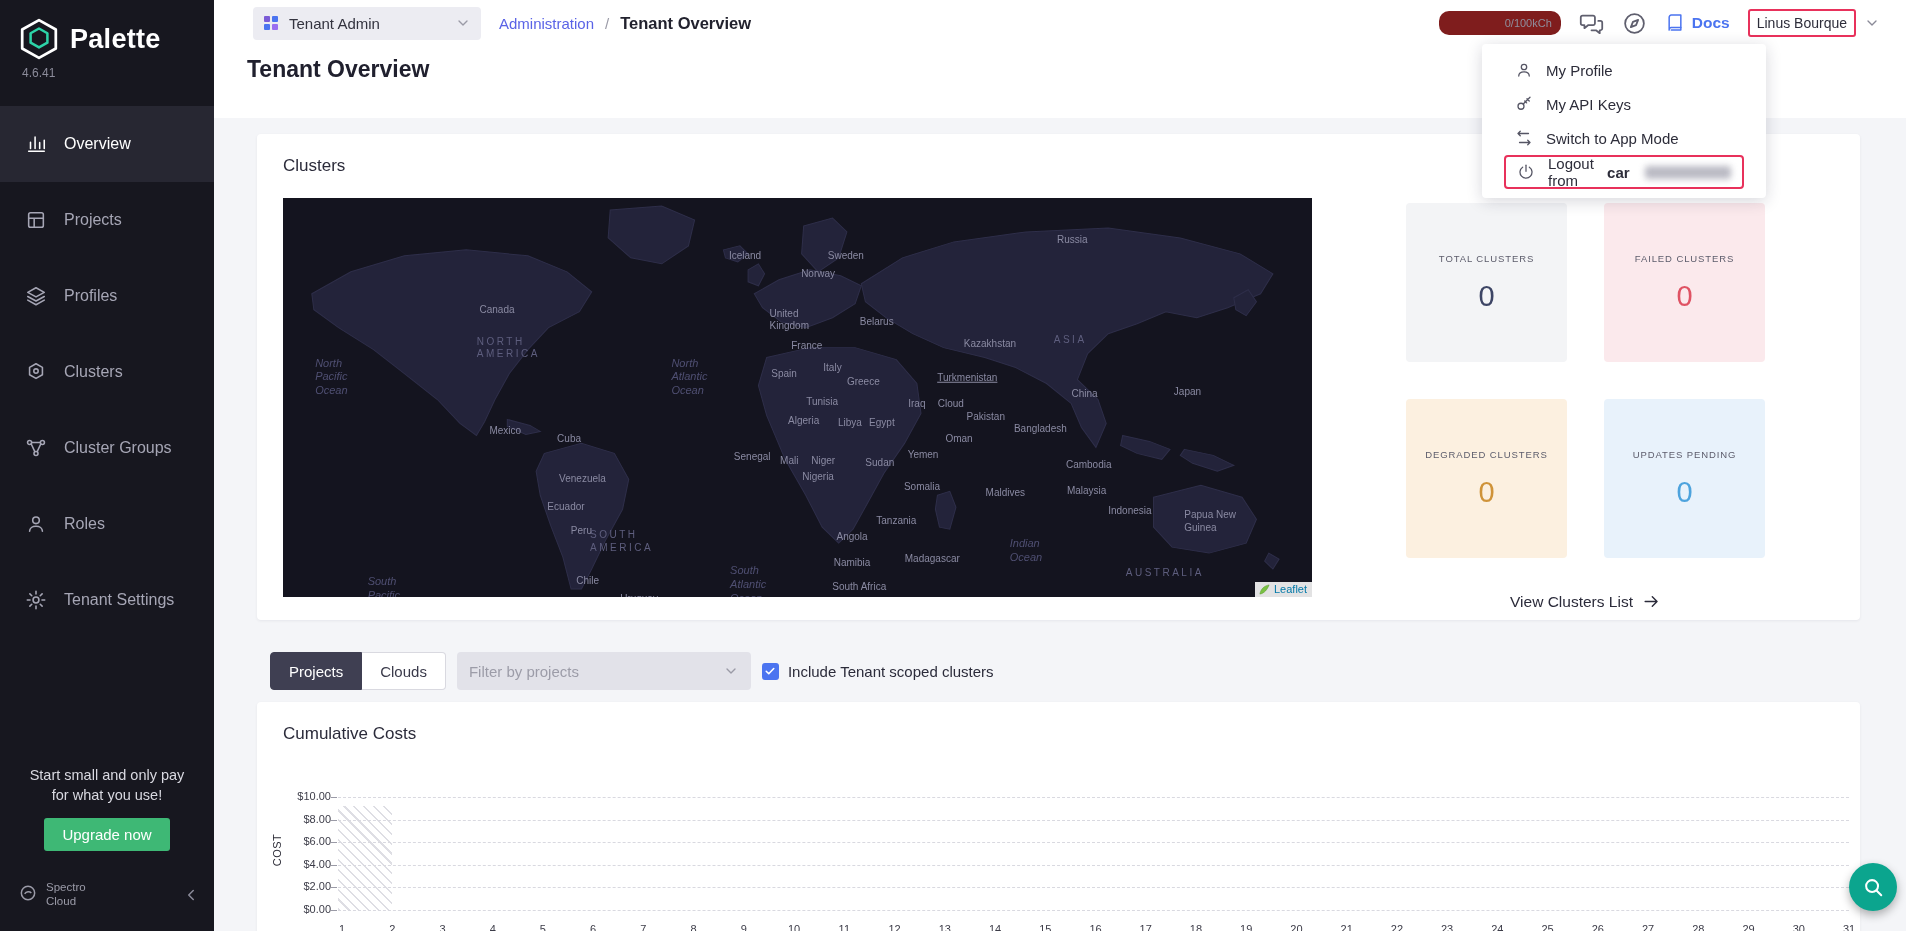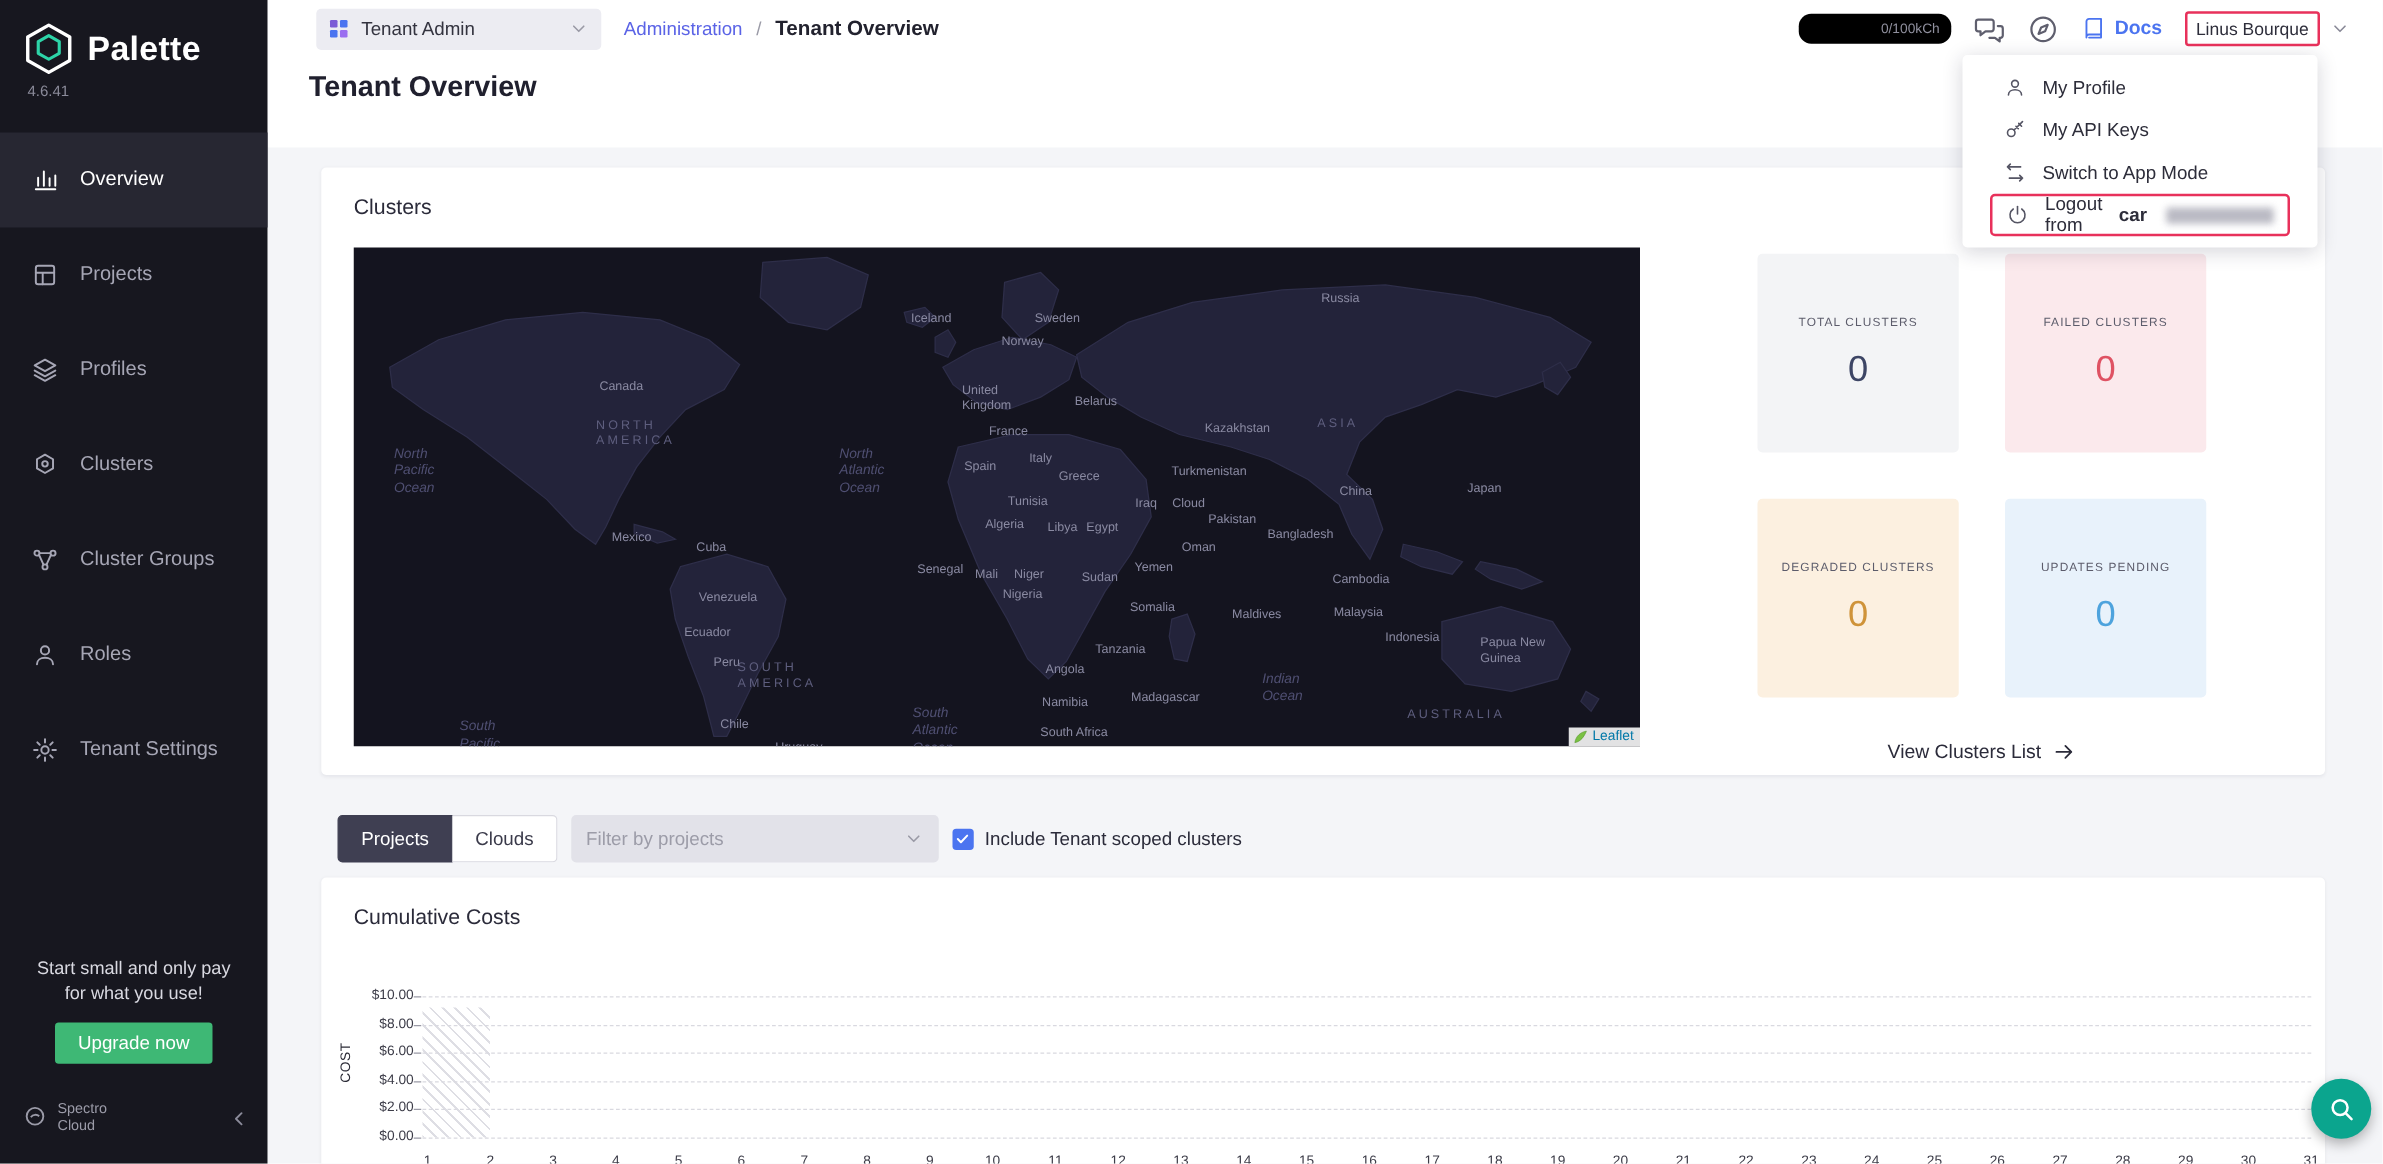--- a/index.html
+++ b/index.html
@@ -36,21 +36,21 @@
     display:flex;align-items:center;gap:10px;padding:0 10px;cursor:pointer;box-sizing:border-box;}
   .scope-ico{display:flex;}
   .scope-label{font-size:15px;color:#33333f;flex:1;}
   .caret{display:flex;color:#9a9aa6;}
   .caret svg{width:16px;height:16px;}
   .breadcrumb{margin-left:18px;display:flex;align-items:center;}
   .crumb-link{color:#5a63e6;font-size:15px;cursor:pointer;}
   .crumb-sep{color:#9a9aa6;margin:0 11px;font-size:15px;}
   .crumb-current{color:#22222e;font-size:16.5px;font-weight:600;}
   .topbar-right{margin-left:auto;display:flex;align-items:center;gap:18px;padding-right:26px;}
-  .usage-pill{width:122px;height:20px;border-radius:10px;background:#000000;display:flex;align-items:center;
+  .usage-pill{width:122px;height:20px;border-radius:10px;background:#7f1d1d;display:flex;align-items:center;
     justify-content:flex-end;padding:12px 9px;font-size:11px;color:#8f8f9d;box-sizing:border-box;}
   .icon-btn{display:flex;color:#5f5f6e;cursor:pointer;}
   .icon-btn svg{width:25px;height:25px;}
   .docs-btn{display:flex;align-items:center;gap:7px;color:#4b74f0;font-size:15.5px;font-weight:600;cursor:pointer;}
   .docs-btn svg{width:20px;height:20px;}
   .user-btn{border:2px solid #e8315b;border-radius:3px;padding:4px 7px;font-size:14px;color:#2d2d3a;
     font-weight:500;cursor:pointer;}
   .user-caret{display:flex;color:#8a8a98;margin-left:-10px;cursor:pointer;}
   .user-caret svg{width:16px;height:16px;}
 
@@ -107,21 +107,21 @@
   .ylabels{position:absolute;left:0;top:0;width:74px;}
   .ylabel{position:absolute;width:74px;text-align:right;font-size:11px;color:#3c3c48;}
   .plot{position:absolute;left:81px;top:95px;width:1511px;height:113px;}
   .gridline{position:absolute;left:0;right:0;border-top:1px dashed #d9d9e0;}
   .gridline::before{content:"";position:absolute;left:-7px;top:-1px;width:6px;border-top:1px solid #9a9aa6;}
   .hatch{position:absolute;left:0;top:9px;width:54px;height:104px;
     background:repeating-linear-gradient(45deg,#dedee4 0,#dedee4 1.5px,transparent 1.5px,transparent 7px);}
   .xlabel{position:absolute;top:126px;transform:translateX(-50%);font-size:11px;color:#3c3c48;}
 
   
-  .user-menu{position:absolute;left:1570px;top:44px;width:252px;background:#fff;border-radius:4px;
+  .user-menu{position:absolute;left:1482px;top:44px;width:252px;background:#fff;border-radius:4px;
     box-shadow:0 3px 16px rgba(25,25,55,.18);padding:9px 16px;z-index:50;}
   .menu-item{display:flex;align-items:center;gap:13px;height:34px;padding:0 17px;font-size:15px;color:#2d2d3a;cursor:pointer;box-sizing:border-box;}
   .menu-item b{margin-left:-8px;}
   .menu-item.highlight{border:2px solid #e8315b;border-radius:4px;margin:0 6px;padding:0 11px;}
   .mi-ico{display:flex;color:#555564;flex:0 0 18px;}
   .mi-ico svg{width:18px;height:18px;}
   .redacted{display:inline-block;width:128px;height:13px;background:#a9a9b5;filter:blur(3px);
     border-radius:2px;margin-left:2px;opacity:.8;}
 
   
@@ -337,21 +337,21 @@
 Kingdom</span>
               <span class="map-label c" style="left: 57.7%; top: 27%;">Belarus</span>
               <span class="map-label C" style="left: 21.9%; top: 33.5%;">NORTH
 AMERICA</span>
               <span class="map-label c" style="left: 50.9%; top: 33%;">France</span>
               <span class="map-label c" style="left: 68.7%; top: 32.5%;">Kazakhstan</span>
               <span class="map-label C" style="left: 76.5%; top: 31.5%;">ASIA</span>
               <span class="map-label c" style="left: 53.4%; top: 38.5%;">Italy</span>
               <span class="map-label c" style="left: 48.7%; top: 40%;">Spain</span>
               <span class="map-label c" style="left: 56.4%; top: 42%;">Greece</span>
-              <span class="map-label c" style="left: 66.5%; top: 41%;">Turkmenistan</span>
+              <span class="map-label c" style="left: 66.5%; top: 41%; text-decoration: underline;">Turkmenistan</span>
               <span class="map-label o" style="left: 39.5%; top: 41%;">North
 Atlantic
 Ocean</span>
               <span class="map-label o" style="left: 4.7%; top: 41%;">North
 Pacific
 Ocean</span>
               <span class="map-label c" style="left: 52.4%; top: 47%;">Tunisia</span>
               <span class="map-label c" style="left: 61.6%; top: 47.5%;">Iraq</span>
               <span class="map-label c" style="left: 64.9%; top: 47.5%;">Cloud</span>
               <span class="map-label c" style="left: 77.9%; top: 45%;">China</span>

